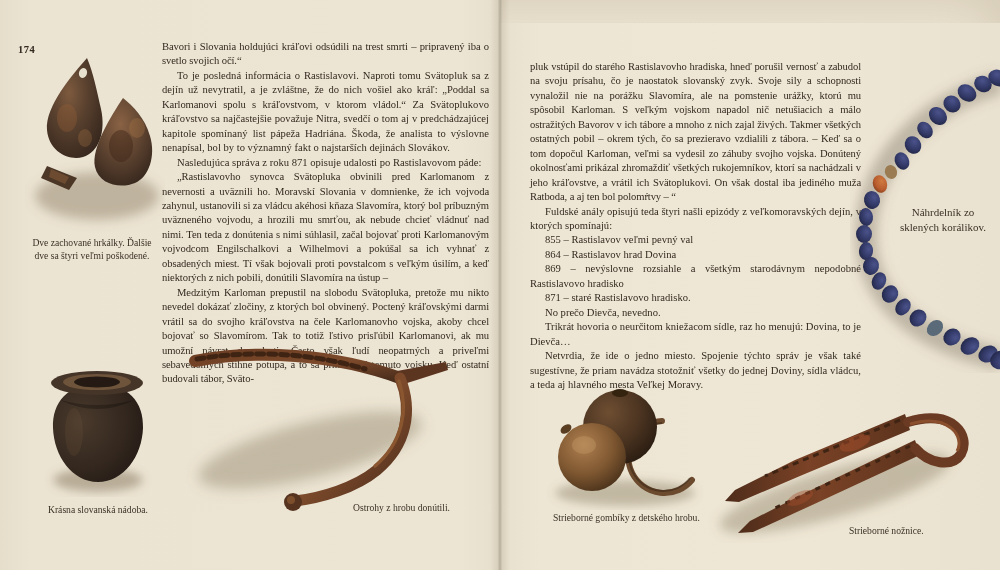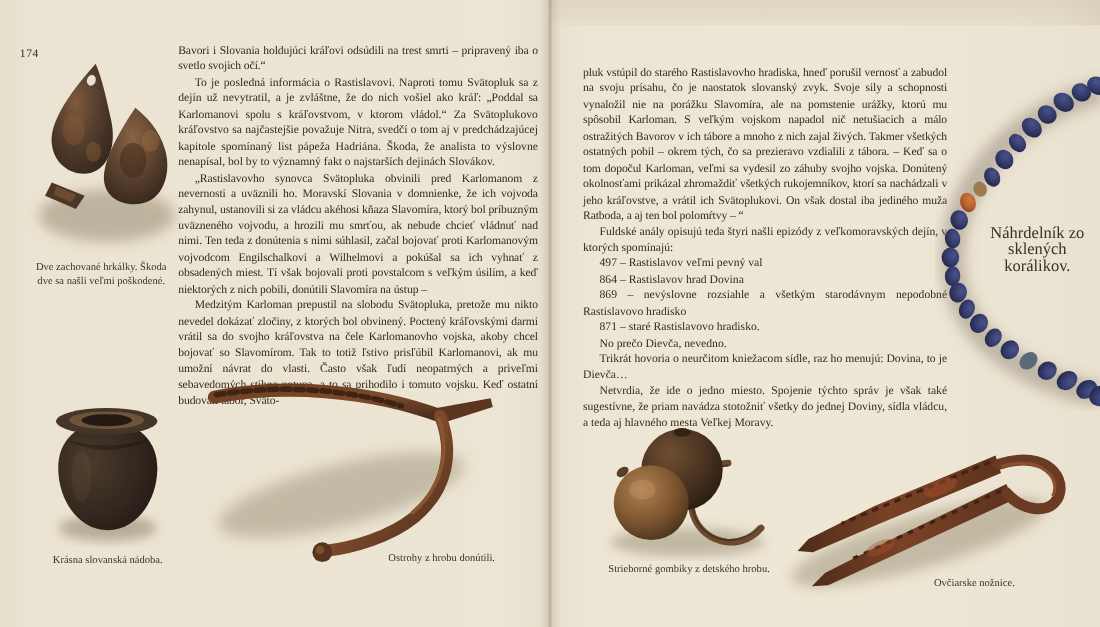--- a/index.html
+++ b/index.html
@@ -7,21 +7,21 @@
     position:relative;width:1000px;height:570px;overflow:hidden;
     background:linear-gradient(180deg,#ece4d3 0%,#ede5d4 40%,#e9e1cf 100%);
     font-family:"Liberation Serif", serif;color:#33291f;
     box-shadow:inset 0 0 60px rgba(120,100,60,.22);
   }
   .page{position:absolute;top:0;height:570px;width:500px;}
   .page.left{left:0;background:linear-gradient(90deg,#e6decb 0%,#ece4d3 6%,#ede5d4 92%,#e7dfcd 100%);}
   .page.right{left:500px;background:linear-gradient(90deg,#e8e0ce 0%,#eee6d5 8%,#efe7d6 60%,#eae2d0 100%);margin-top:23px;}
   .gutter{position:absolute;left:490px;top:0;width:20px;height:570px;pointer-events:none;
     background:linear-gradient(90deg,rgba(80,65,40,0) 0%,rgba(80,65,40,.10) 38%,rgba(55,45,28,.28) 50%,rgba(80,65,40,.10) 62%,rgba(80,65,40,0) 100%);}
-  .pagenum{position:absolute;left:18px;top:44px;font-size:10.5px;font-weight:normal;letter-spacing:.5px;}
+  .pagenum{position:absolute;left:18px;top:44px;font-size:10.5px;font-weight:bold;letter-spacing:.5px;}
   .textcol{position:absolute;}
   .textcol.left{left:162px;top:40px;width:327px;}
   .textcol.right{left:30px;top:37px;width:331px;}
   .para{margin:0;text-align:justify;font-size:10.6px;line-height:14.45px;}
   .para.indent{text-indent:15px;}
   .bq{font-weight:normal;letter-spacing:-0.1px;}
   .caption{position:absolute;font-size:9.6px;line-height:13px;color:#3a3025;}
   .caption.center{text-align:center;}
   .fig{position:absolute;}
 </style>
@@ -53,25 +53,26 @@
       <path d="M62,10 C48,26 20,58 22,82 C24,104 44,113 58,109 C74,104 81,84 76,61 C72,43 68,24 62,10 Z" fill="url(#rat1)"></path>
       <ellipse cx="58" cy="25" rx="4" ry="5" fill="#e9e1d0" transform="rotate(18 58 25)"></ellipse>
       <ellipse cx="42" cy="70" rx="10" ry="14" fill="rgba(150,95,55,.35)"></ellipse>
       <ellipse cx="60" cy="90" rx="7" ry="9" fill="rgba(170,120,70,.3)"></ellipse>
       <path d="M98,50 C86,68 66,100 70,119 C74,137 96,141 110,135 C124,129 131,108 125,88 C120,70 108,58 98,50 Z" fill="url(#rat2)"></path>
       <ellipse cx="96" cy="98" rx="12" ry="16" fill="rgba(60,35,22,.45)"></ellipse>
       <ellipse cx="112" cy="80" rx="8" ry="10" fill="rgba(168,118,70,.35)"></ellipse>
       <polygon points="22,118 52,130 44,142 16,130" fill="#4c3727"></polygon>
       <polygon points="26,121 44,129 40,136 24,129" fill="rgba(140,95,58,.5)"></polygon>
     </svg>
-    <div class="caption center" style="left:26px;top:236px;width:132px">Dve zachované hrkálky. Škoda dve sa našli veľmi poškodené.</div>
+    <div class="caption center" style="left:26px;top:236px;width:132px">Dve zachované hrkálky. Ďalšie dve sa štyri veľmi poškodené.</div>
 
     <div class="textcol left">
         <p class="para"><span class="bq">Bavori i Slovania holdujúci kráľovi odsúdili na trest smrti – pripravený iba o svetlo svojich očí.“</span></p>
         <p class="para indent"><span>To je posledná informácia o Rastislavovi. Naproti tomu Svätopluk sa z dejín už nevytratil, a je zvláštne, že do nich vošiel ako kráľ: </span><span class="bq">„Poddal sa Karlomanovi spolu s kráľovstvom, v ktorom vládol.“</span><span> Za Svätoplukovo kráľovstvo sa najčastejšie považuje Nitra, svedčí o tom aj v predchádzajúcej kapitole spomínaný list pápeža Hadriána. Škoda, že analista to výslovne nenapísal, bol by to významný fakt o najstarších dejinách Slovákov.</span></p>
+        <p class="para indent"><span>Nasledujúca správa z roku 871 opisuje udalosti po Rastislavovom páde:</span></p>
         <p class="para indent"><span class="bq">„Rastislavovho synovca Svätopluka obvinili pred Karlomanom z nevernosti a uväznili ho. Moravskí Slovania v domnienke, že ich vojvoda zahynul, ustanovili si za vládcu akéhosi kňaza Slavomíra, ktorý bol príbuzným uväzneného vojvodu, a hrozili mu smrťou, ak nebude chcieť vládnuť nad nimi. Ten teda z donútenia s nimi súhlasil, začal bojovať proti Karlomanovým vojvodcom Engilschalkovi a Wilhelmovi a pokúšal sa ich vyhnať z obsadených miest. Tí však bojovali proti povstalcom s veľkým úsilím, a keď niektorých z nich pobili, donútili Slavomíra na ústup –</span></p>
         <p class="para indent"><span class="bq">Medzitým Karloman prepustil na slobodu Svätopluka, pretože mu nikto nevedel dokázať zločiny, z ktorých bol obvinený. Poctený kráľovskými darmi vrátil sa do svojho kráľovstva na čele Karlomanovho vojska, akoby chcel bojovať so Slavomírom. Tak to totiž ľstivo prisľúbil Karlomanovi, ak mu umožní návrat do vlasti. Často však ľudí neopatrných a priveľmi sebavedomých stihne potupa, a to sa prihodilo i tomuto vojsku. Keď ostatní budovali tábor, Sväto-</span></p>
       </div>
 
     <svg class="fig" style="left:38px;top:352px" width="118" height="145" viewBox="0 0 118 145">
       <defs>
         <radialGradient id="pot1" cx="32%" cy="38%" r="85%">
           <stop offset="0%" stop-color="#4a3a2c"></stop>
             <stop offset="55%" stop-color="#34281f"></stop>
             <stop offset="100%" stop-color="#201712"></stop>
@@ -110,21 +111,21 @@
       <circle cx="108" cy="157" r="9" fill="#55331e"></circle>
       <circle cx="106" cy="155" r="4" fill="#7d4e2c"></circle>
     </svg>
     <div class="caption" style="left:353px;top:501px">Ostrohy z hrobu donútili.</div>
   </div>
 
   <div class="page right">
     <div class="textcol right">
         <p class="para"><span class="bq">pluk vstúpil do starého Rastislavovho hradiska, hneď porušil vernosť a zabudol na svoju prísahu, čo je naostatok slovanský zvyk. Svoje sily a schopnosti vynaložil nie na porážku Slavomíra, ale na pomstenie urážky, ktorú mu spôsobil Karloman. S veľkým vojskom napadol nič netušiacich a málo ostražitých Bavorov v ich tábore a mnoho z nich zajal živých. Takmer všetkých ostatných pobil – okrem tých, čo sa prezieravo vzdialili z tábora. – Keď sa o tom dopočul Karloman, veľmi sa vydesil zo záhuby svojho vojska. Donútený okolnosťami prikázal zhromaždiť všetkých rukojemníkov, ktorí sa nachádzali v jeho kráľovstve, a vrátil ich Svätoplukovi. On však dostal iba jediného muža Ratboda, a aj ten bol polomŕtvy – “</span></p>
         <p class="para indent"><span>Fuldské anály opisujú teda štyri našli epizódy z veľkomoravských dejín, v ktorých spomínajú:</span></p>
-        <p class="para indent"><span>497 – Rastislavov veľmi pevný val</span></p>
+        <p class="para indent"><span>855 – Rastislavov veľmi pevný val</span></p>
         <p class="para indent"><span>864 – Rastislavov hrad Dovina</span></p>
         <p class="para indent"><span>869 – nevýslovne rozsiahle a všetkým starodávnym nepodobné Rastislavovo hradisko</span></p>
         <p class="para indent"><span>871 – staré Rastislavovo hradisko.</span></p>
         <p class="para indent"><span>No prečo Dievča, nevedno.</span></p>
         <p class="para indent"><span>Trikrát hovoria o neurčitom kniežacom sídle, raz ho menujú: Dovina, to je Dievča…</span></p>
         <p class="para indent"><span>Netvrdia, že ide o jedno miesto. Spojenie týchto správ je však také sugestívne, že priam navádza stotožniť všetky do jednej Doviny, sídla vládcu, a teda aj hlavného mesta Veľkej Moravy.</span></p>
       </div>
 
     <svg class="fig" style="left:350px;top:30px" width="150" height="320" viewBox="0 0 150 320">
       <defs>
@@ -161,21 +162,21 @@
       <ellipse cx="29" cy="228" rx="9" ry="7" fill="url(#bead)" transform="rotate(112 29 228)"></ellipse>
       <ellipse cx="40" cy="241" rx="9" ry="8" fill="url(#bead)" transform="rotate(120 40 241)"></ellipse>
       <ellipse cx="53" cy="254" rx="9" ry="7" fill="url(#bead)" transform="rotate(126 53 254)"></ellipse>
       <ellipse cx="68" cy="265" rx="9" ry="8" fill="url(#bead)" transform="rotate(132 68 265)"></ellipse>
       <ellipse cx="85" cy="275" rx="9" ry="7" fill="#5a6a78" transform="rotate(138 85 275)"></ellipse>
       <ellipse cx="102" cy="284" rx="9" ry="8" fill="url(#bead)" transform="rotate(142 102 284)"></ellipse>
       <ellipse cx="120" cy="293" rx="10" ry="8" fill="url(#bead)" transform="rotate(146 120 293)"></ellipse>
       <ellipse cx="138" cy="301" rx="10" ry="8" fill="url(#bead)" transform="rotate(150 138 301)"></ellipse>
       <ellipse cx="150" cy="307" rx="10" ry="9" fill="url(#bead)" transform="rotate(152 150 307)"></ellipse>
     </svg>
-    <div class="caption center" style="left:393px;top:182px;width:100px;font-size:15px;line-height:15px">Náhrdelník zo sklených korálikov.</div>
+    <div class="caption center" style="left:393px;top:182px;width:100px;font-size:11px;line-height:15px">Náhrdelník zo sklených korálikov.</div>
 
     <svg class="fig" style="left:40px;top:362px" width="175" height="125" viewBox="0 0 175 125">
       <defs>
         <radialGradient id="btn1" cx="35%" cy="30%" r="80%">
           <stop offset="0%" stop-color="#6e4e32"></stop>
             <stop offset="55%" stop-color="#4a3320"></stop>
             <stop offset="100%" stop-color="#261a10"></stop>
         </radialGradient>
         <radialGradient id="btn2" cx="38%" cy="32%" r="80%">
           <stop offset="0%" stop-color="#b08050"></stop>
@@ -214,17 +215,17 @@
       <ellipse cx="130" cy="95" rx="120" ry="24" fill="rgba(108,92,66,.32)" filter="url(#soft6)" transform="rotate(-16 130 95)"></ellipse>
       <polygon points="200,16 90,62 30,92 20,103 34,104 95,78 205,32" fill="url(#shr2)"></polygon>
       <polygon points="210,42 100,95 45,123 33,135 48,134 105,108 215,57" fill="url(#shr2)"></polygon>
       <path d="M203,24 C248,10 266,38 256,56 C247,70 224,66 210,50" fill="none" stroke="#6b3a22" stroke-width="10" stroke-linecap="round"></path>
       <path d="M205,26 C244,15 260,39 252,53" fill="none" stroke="#8a4f2c" stroke-width="3"></path>
       <path d="M195,22 L60,78" stroke="#3f2414" stroke-width="3" stroke-dasharray="6 5"></path>
       <path d="M205,48 L70,110" stroke="#3f2414" stroke-width="3" stroke-dasharray="5 6"></path>
       <ellipse cx="150" cy="45" rx="16" ry="7" fill="rgba(170,80,45,.45)" transform="rotate(-22 150 45)"></ellipse>
       <ellipse cx="95" cy="100" rx="14" ry="6" fill="rgba(170,80,45,.4)" transform="rotate(-24 95 100)"></ellipse>
     </svg>
-    <div class="caption" style="left:349px;top:501px">Ovčiarske nožnice.</div>
+    <div class="caption" style="left:349px;top:501px">Strieborné nožnice.</div>
   </div>
 
   <div class="gutter"></div>
 </div>
 
 </body></html>

